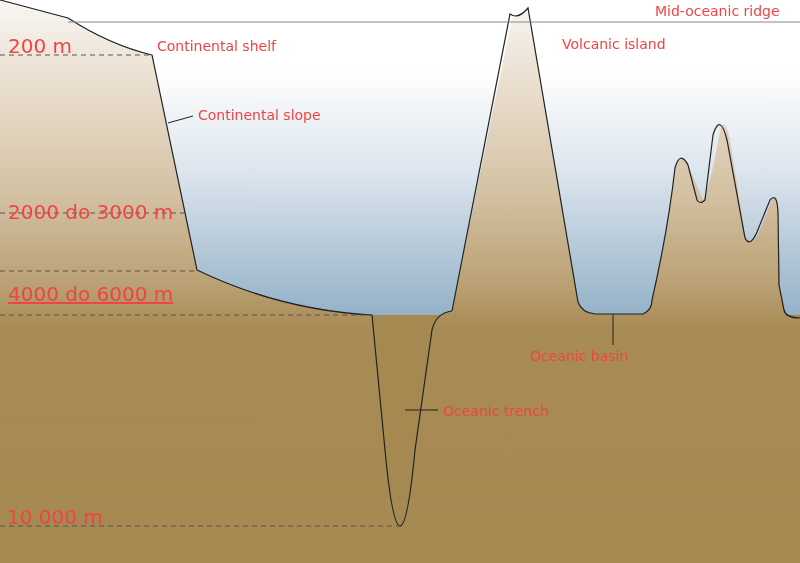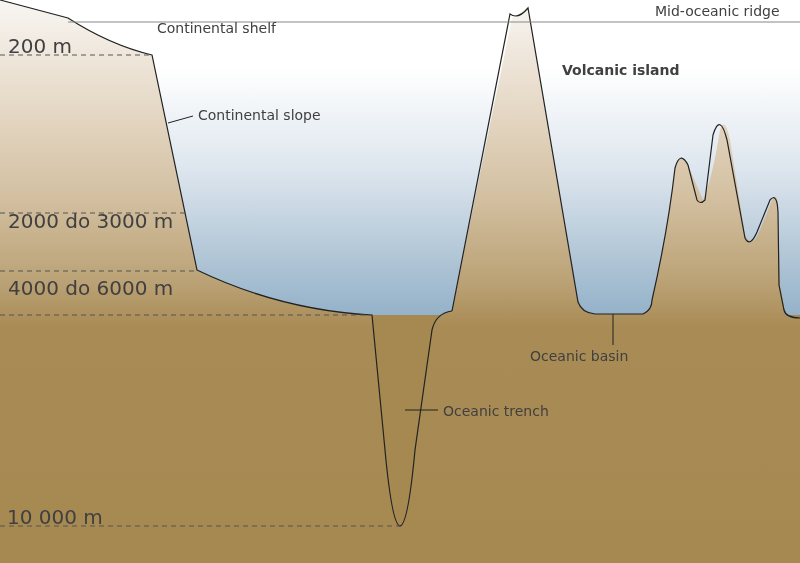--- a/index.html
+++ b/index.html
@@ -1,18 +1,18 @@
 <!DOCTYPE html>
 <html><head>
   <meta charset="utf-8">
   <style>
     html, body { margin: 0; padding: 0; background: #ffffff; }
     body { width: 800px; height: 563px; overflow: hidden; position: relative; font-family: "DejaVu Sans", sans-serif; }
     #diagram { position: absolute; left: 0; top: 0; width: 800px; height: 563px; }
-    .lbl { position: absolute; font-family: "DejaVu Sans", sans-serif; font-size: 14px; color: #404040; white-space: nowrap; line-height: 16px; }
+    .lbl { position: absolute; font-family: "DejaVu Sans", sans-serif; font-size: 14px; color: #ef4444; white-space: nowrap; line-height: 16px; }
     .depth { font-size: 20px; }
   </style>
 </head>
 <body>
 
 <svg id="diagram" viewBox="0 0 800 563" xmlns="http://www.w3.org/2000/svg">
   <defs>
     <linearGradient id="water" x1="0" y1="0" x2="0" y2="1">
       <stop offset="0" stop-color="#ffffff"></stop>
       <stop offset="0.12" stop-color="#ffffff"></stop>
@@ -49,22 +49,22 @@
   <line x1="0" y1="271" x2="197" y2="271" stroke="#555" stroke-dasharray="5,4"></line>
   <line x1="0" y1="315" x2="372" y2="315" stroke="#555" stroke-dasharray="5,4"></line>
   <line x1="0" y1="526" x2="400" y2="526" stroke="#555" stroke-dasharray="5,4"></line>
 
   <line x1="168" y1="123" x2="193" y2="116" stroke="#222"></line>
   <line x1="405" y1="410" x2="438" y2="410" stroke="#222"></line>
   <line x1="613" y1="314" x2="613" y2="345" stroke="#222"></line>
 </svg>
 
 <div class="lbl depth" style="left:8px; top:38px;">200 m</div>
-<div class="lbl depth" style="left:8px; top:213px;">2000 do 3000 m</div>
-<div class="lbl depth" style="left:8px; top:280px;">4000 do 6000 m</div>
+<div class="lbl depth" style="left:8px; top:204px;">2000 do 3000 m</div>
+<div class="lbl depth" style="left:8px; top:286px;text-decoration:underline;">4000 do 6000 m</div>
 <div class="lbl depth" style="left:7px; top:509px;">10 000 m</div>
 
 <div class="lbl" style="left:655px; top:3px;">Mid-oceanic ridge</div>
-<div class="lbl" style="left:157px; top:20px;">Continental shelf</div>
+<div class="lbl" style="left:157px; top:38px;">Continental shelf</div>
 <div class="lbl" style="left:198px; top:107px;">Continental slope</div>
-<div class="lbl" style="left:562px; top:62px;font-weight:bold;">Volcanic island</div>
+<div class="lbl" style="left:562px; top:36px;">Volcanic island</div>
 <div class="lbl" style="left:530px; top:348px;">Oceanic basin</div>
 <div class="lbl" style="left:443px; top:403px;text-align:right;">Oceanic trench</div>
 
 </body></html>

